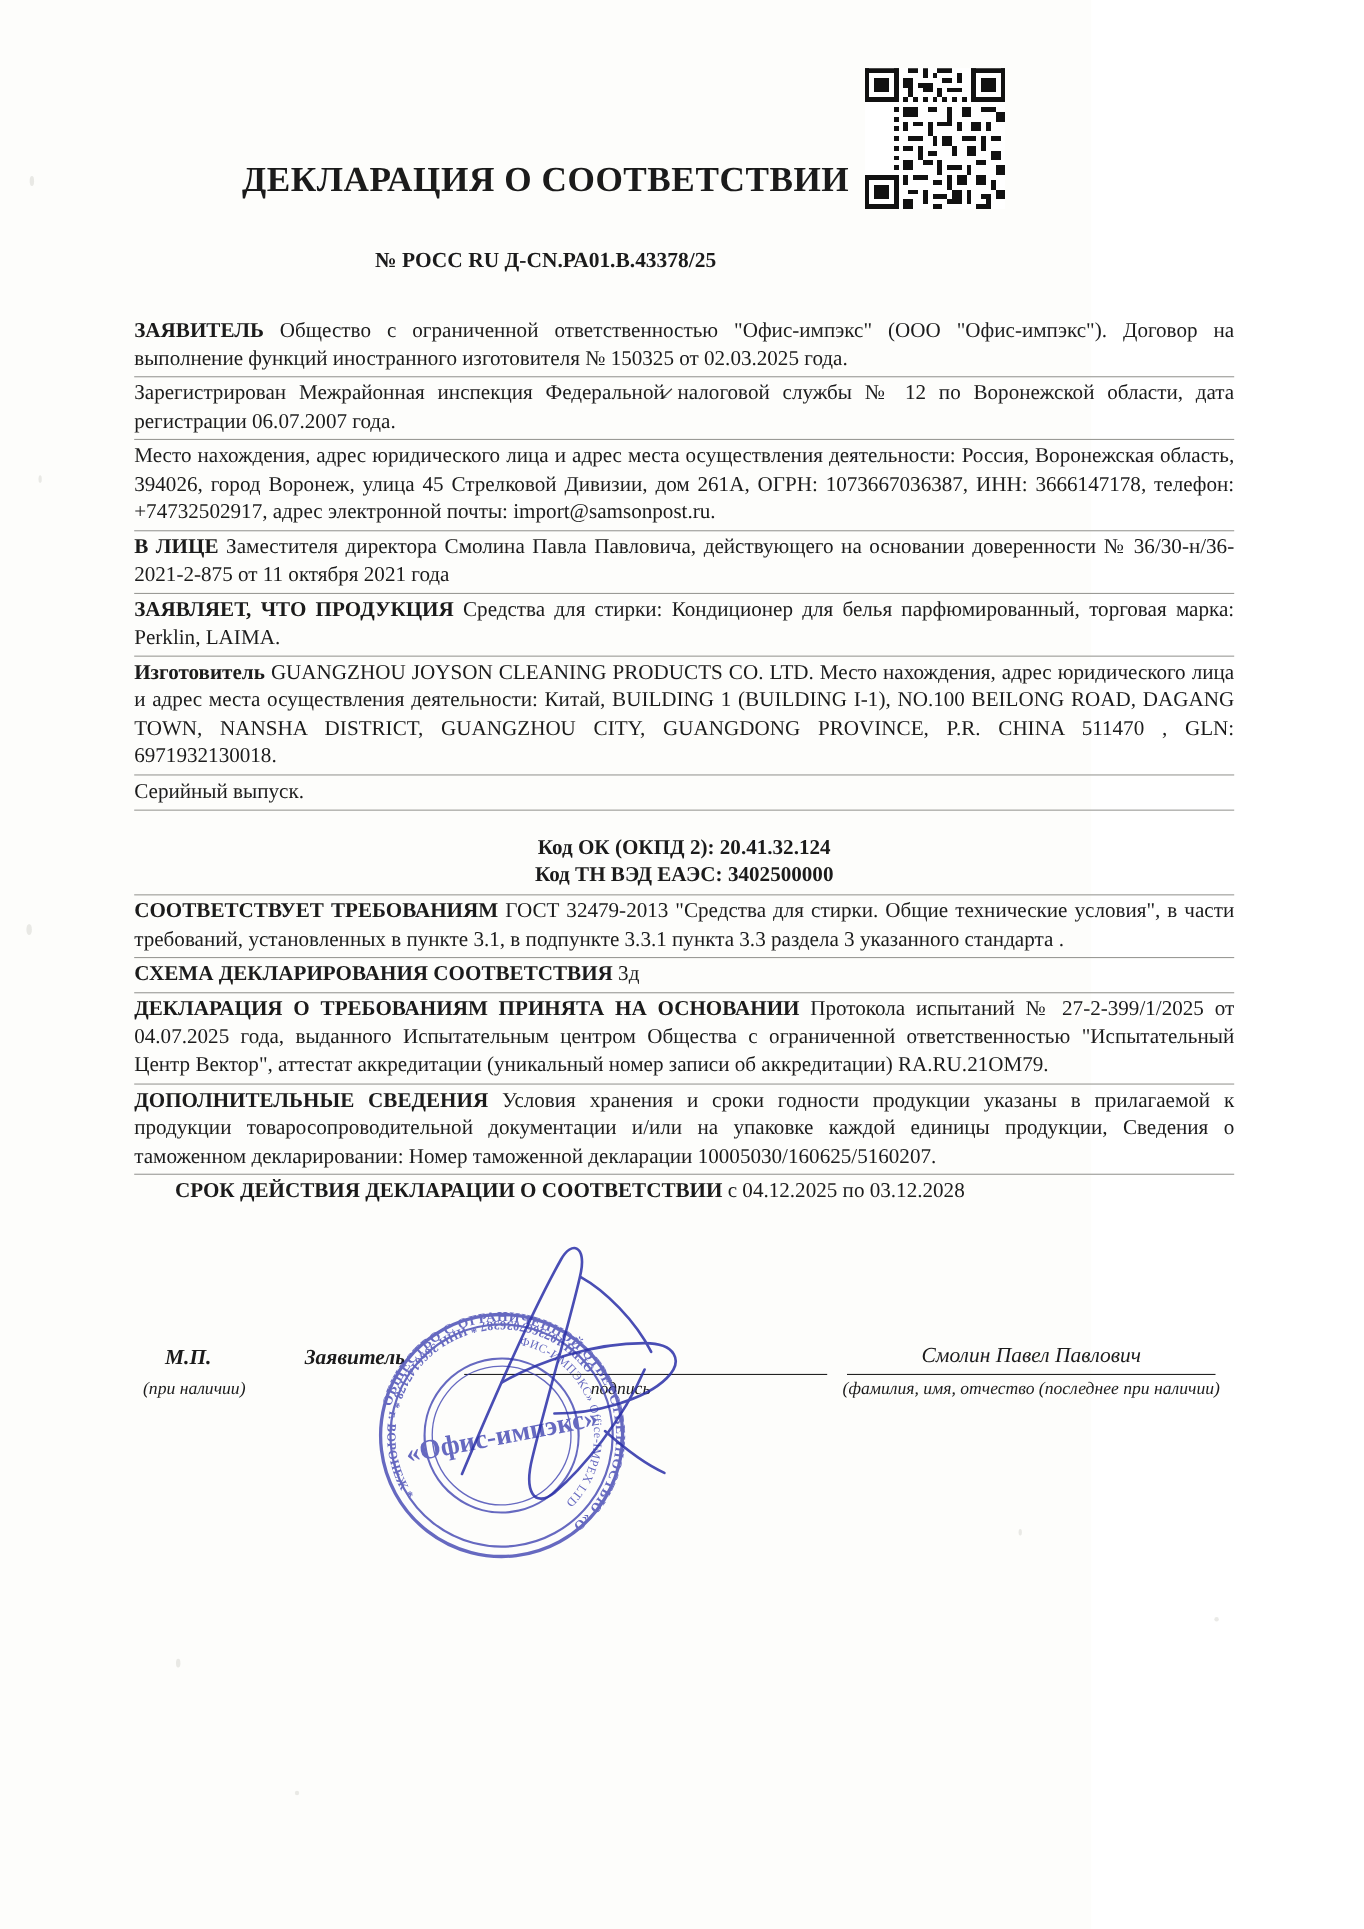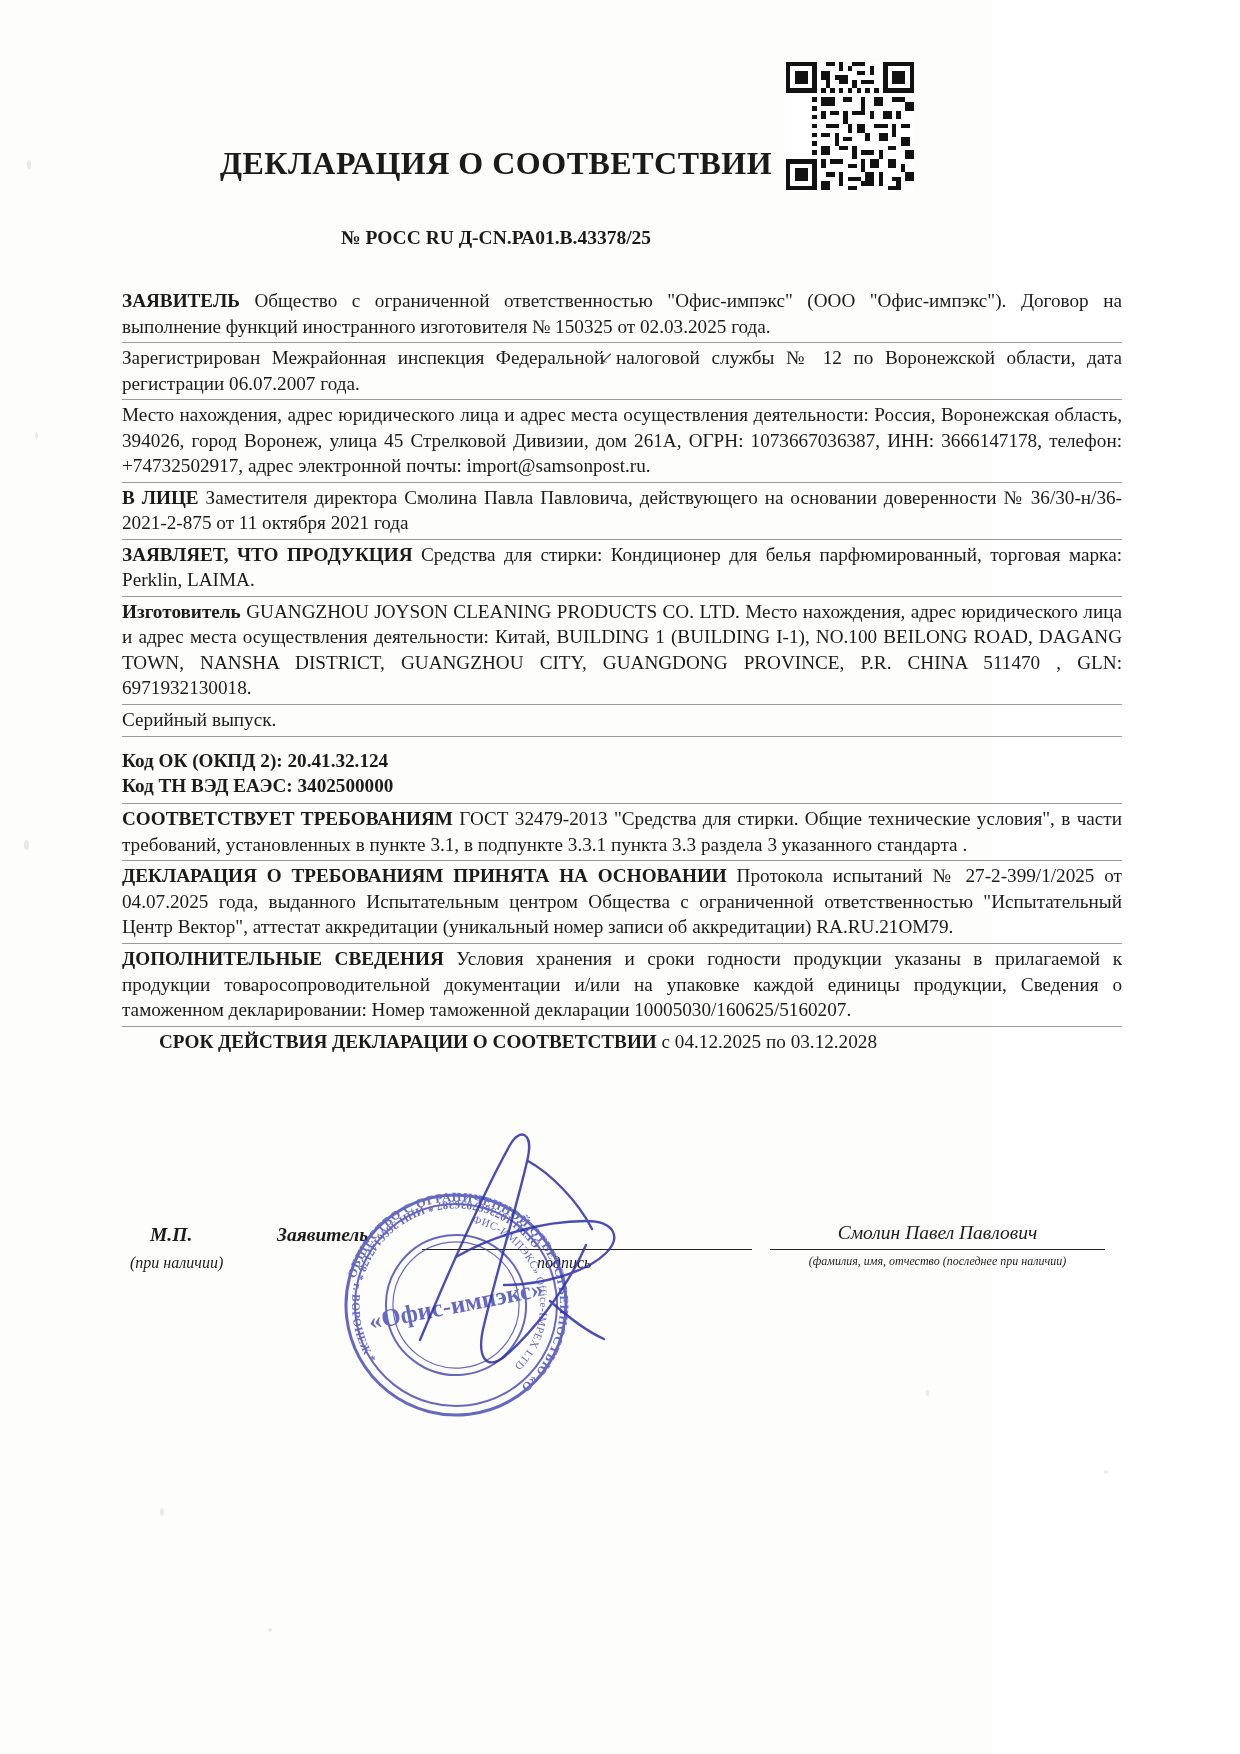--- a/index.html
+++ b/index.html
@@ -70,24 +70,24 @@
     line-height: 1.33;
     text-align: justify;
     text-justify: inter-word;
   }
   .block:last-child { border-bottom: none; margin-left: 37px; }
   .block.nojust { text-align: left; }
   .lbl { font-weight: bold; }
 
   .codes {
     border-bottom: 1px solid #9a9a96;
-    padding: 11px 0 4px 0;
+    padding: 21px 0 4px 0;
     font-size: 19.2px;
     line-height: 1.35;
-    text-align: left;
+    text-align: center;
     font-weight: bold;
   }
 
   
   .sign-area {
     position: absolute;
     left: 122px;
     top: 1210px;
     width: 1000px;
     height: 120px;
@@ -132,21 +132,21 @@
     left: 648px; top: 12px;
     width: 335px;
     text-align: center;
     font-size: 19.5px;
   }
   .name-cap {
     position: absolute;
     left: 628px; top: 44px;
     width: 375px;
     text-align: center;
-    font-size: 12px;
+    font-size: 16px;
   }
 
   
   .stamp {
     position: absolute;
     left: 336px;
     top: 1185px;
     width: 240px;
     height: 240px;
     pointer-events: none;
@@ -314,20 +314,23 @@
 
     <div class="codes">
       <div>Код ОК (ОКПД 2): 20.41.32.124</div>
       <div>Код ТН ВЭД ЕАЭС: 3402500000</div>
     </div>
 
     <div class="block">
       <span class="lbl">СООТВЕТСТВУЕТ ТРЕБОВАНИЯМ</span><span> ГОСТ 32479-2013  "Средства для стирки. Общие технические условия", в части требований, установленных в пункте 3.1, в подпункте 3.3.1 пункта 3.3 раздела 3 указанного стандарта .</span>
     </div>
 
+    <div class="block nojust">
+      <span class="lbl">СХЕМА ДЕКЛАРИРОВАНИЯ СООТВЕТСТВИЯ</span><span> 3д</span>
+    </div>
 
     <div class="block">
       <span class="lbl">ДЕКЛАРАЦИЯ О ТРЕБОВАНИЯМ ПРИНЯТА НА ОСНОВАНИИ</span><span> Протокола испытаний № 27-2-399/1/2025 от 04.07.2025 года, выданного Испытательным центром Общества с ограниченной ответственностью "Испытательный Центр Вектор", аттестат аккредитации (уникальный номер записи об аккредитации) RA.RU.21ОМ79.</span>
     </div>
 
     <div class="block">
       <span class="lbl">ДОПОЛНИТЕЛЬНЫЕ СВЕДЕНИЯ</span><span> Условия хранения и сроки годности продукции указаны в прилагаемой к продукции товаросопроводительной документации и/или на упаковке каждой единицы продукции, Сведения о таможенном декларировании: Номер таможенной декларации 10005030/160625/5160207.</span>
     </div>
 
     <div class="block nojust">

